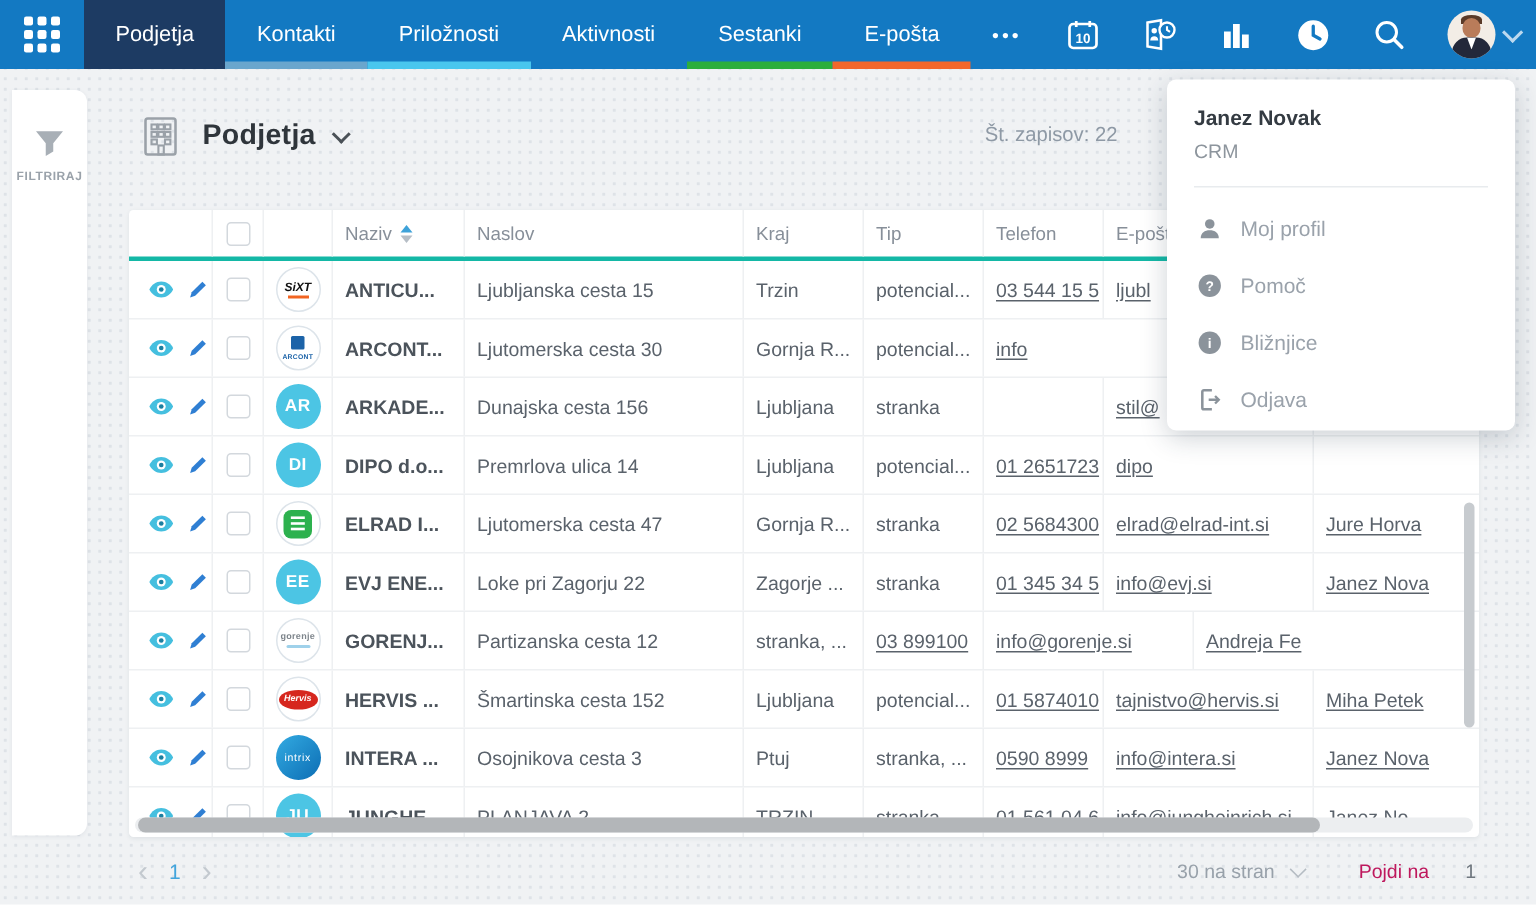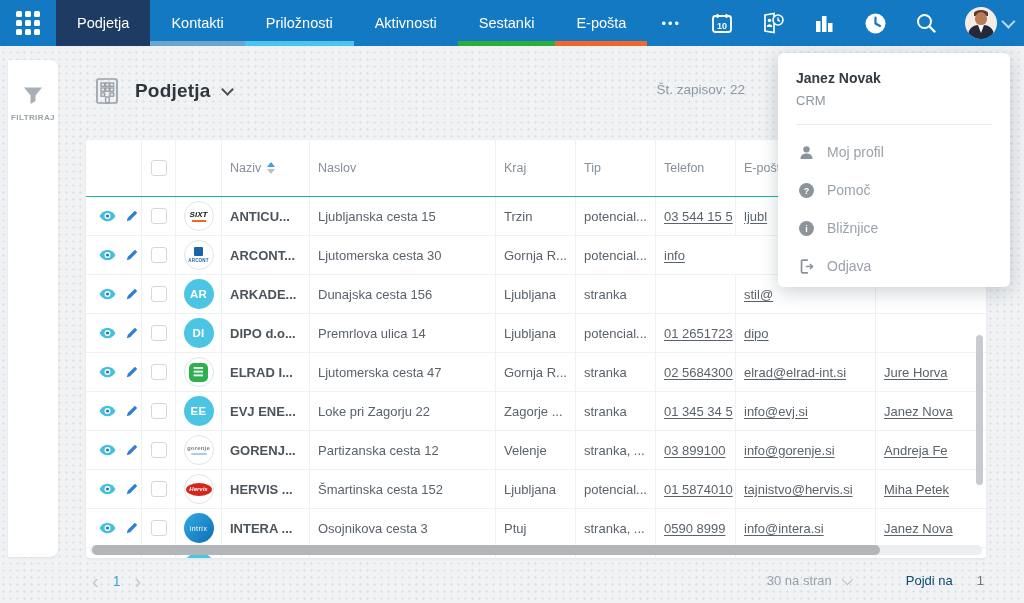--- a/index.html
+++ b/index.html
@@ -35,21 +35,21 @@
   .filter-label { margin-top:7px; font-size:8px; letter-spacing:.4px; color:#9aa2aa; font-weight:bold; }
   
   .content-header { position:absolute; left:86px; top:62px; width:900px; height:58px; display:flex; align-items:center; }
   .building-ico { margin-left:6px; }
   .page-title { margin-left:13px; font-size:19px; font-weight:bold; color:#2f353b; letter-spacing:.2px; }
   .title-chev { width:9px; height:9px; border-right:2px solid #4a5157; border-bottom:2px solid #4a5157; transform:rotate(45deg); margin-left:12px; margin-top:-4px; cursor:pointer; }
   .records { position:absolute; right:241px; top:20px; font-size:13.5px; color:#8e99a5; }
   
   .table-card { position:absolute; left:86px; top:140px; width:900px; height:418px; background:#fff; border-radius:3px; box-shadow:0 1px 3px rgba(40,60,80,.08); overflow:hidden; z-index:10; }
   .trow { display:flex; align-items:center; height:39px; border-bottom:1px solid #eef0f2; }
-  .trow.head { height:57px; border-bottom:1px solid #14b8a6; }
+  .trow.head { height:34px; border-bottom:3px solid #14b8a6; }
   .tcell { height:100%; display:flex; align-items:center; padding-left:8px; border-right:1px solid #eef0f2; overflow:hidden; white-space:nowrap; font-size:13px; color:#5a626b; }
   .tcell:last-child { border-right:none; }
   .c-act { width:56px; padding-left:13px; gap:7px; }
   .c-chk { width:34px; justify-content:center; padding-left:0; }
   .c-logo { width:46px; justify-content:center; padding-left:0; }
   .c-naziv { width:88px; font-weight:bold; color:#4b535b; }
   .c-naslov { width:186px; }
   .c-kraj { width:80px; }
   .c-tip { width:80px; }
   .c-tel { width:80px; }
@@ -83,21 +83,21 @@
   .hscroll-track { position:absolute; left:4px; right:4px; bottom:3px; height:10px; background:#eceef0; border-radius:5px; z-index:15; }
   .hscroll-thumb { position:absolute; left:2px; top:0; width:788px; height:10px; background:#b3b6b9; border-radius:5px; cursor:grab; }
   .vscroll-thumb { position:absolute; right:3px; top:195px; width:7px; height:150px; background:#c7cbcf; border-radius:4px; z-index:12; cursor:grab; }
   
   .footer { position:absolute; left:86px; right:40px; bottom:0; height:45px; display:flex; align-items:center; }
   .pg-arrow { font-size:20px; color:#c3c9cf; cursor:pointer; padding:0 6px; line-height:1; }
   .pg-num { font-size:14px; color:#42a4dc; margin:0 8px; cursor:pointer; }
   .foot-right { margin-left:auto; display:flex; align-items:center; gap:10px; }
   .per-page { font-size:13px; color:#98a1aa; cursor:pointer; }
   .pp-chev { width:8px; height:8px; border-right:1.5px solid #b5bcc3; border-bottom:1.5px solid #b5bcc3; transform:rotate(45deg) translateY(-2px); margin-right:28px; }
-  .goto-label { font-size:13px; color:#0c4a6e;margin-left:18px; }
+  .goto-label { font-size:13px; color:#be185d; }
   .goto-val { font-size:13px; color:#6f7press; color:#6f777f; margin-left:14px; cursor:text; }
   
   .user-menu { position:absolute; left:778px; top:53px; width:232px; background:#fff; border-radius:6px; box-shadow:0 5px 18px rgba(30,50,70,.22); z-index:60; padding-bottom:2px; }
   .um-head { padding:17px 18px 4px 18px; }
   .um-name { font-size:14px; font-weight:bold; color:#343b42; }
   .um-role { font-size:13px; color:#8d959d; margin-top:7px; }
   .um-divider { height:1px; background:#e8ebee; margin:12px 18px 8px 18px; }
   .um-item { position:relative; height:38px; display:flex; align-items:center; padding-left:20px; gap:12px; cursor:pointer; }
   .um-item .lbl { font-size:14px; color:#9aa2ab; }
   .um-item.hl { background:#edf2f7; }
@@ -453,21 +453,20 @@
           <div class="checkbox"></div>
         </div>
         <div class="tcell c-logo">
           <div class="logo-circle lg-white">
             <span class="gorenje-txt">gorenje</span>
             <span class="gorenje-bar"></span>
           </div>
         </div>
         <div class="tcell c-naziv">GORENJ...</div>
         <div class="tcell c-naslov">Partizanska cesta 12</div>
-        <div class="tcell c-kraj">Velenje</div>
         <div class="tcell c-tip">stranka, ...</div>
         <div class="tcell c-tel">
           <a class="cell-link">03 899100</a>
         </div>
         <div class="tcell c-email">
           <a class="cell-link">info@gorenje.si</a>
         </div>
         <div class="tcell c-owner">
           <a class="cell-link">Andreja Fe</a>
         </div>

